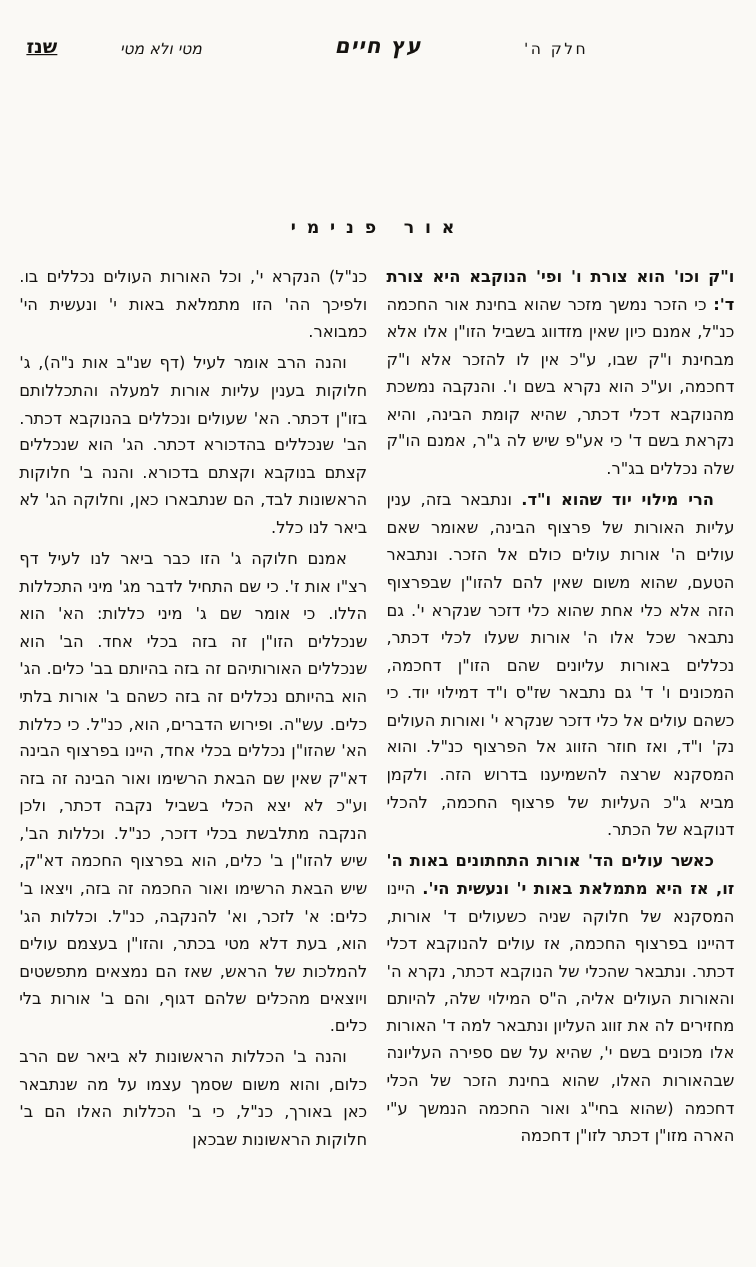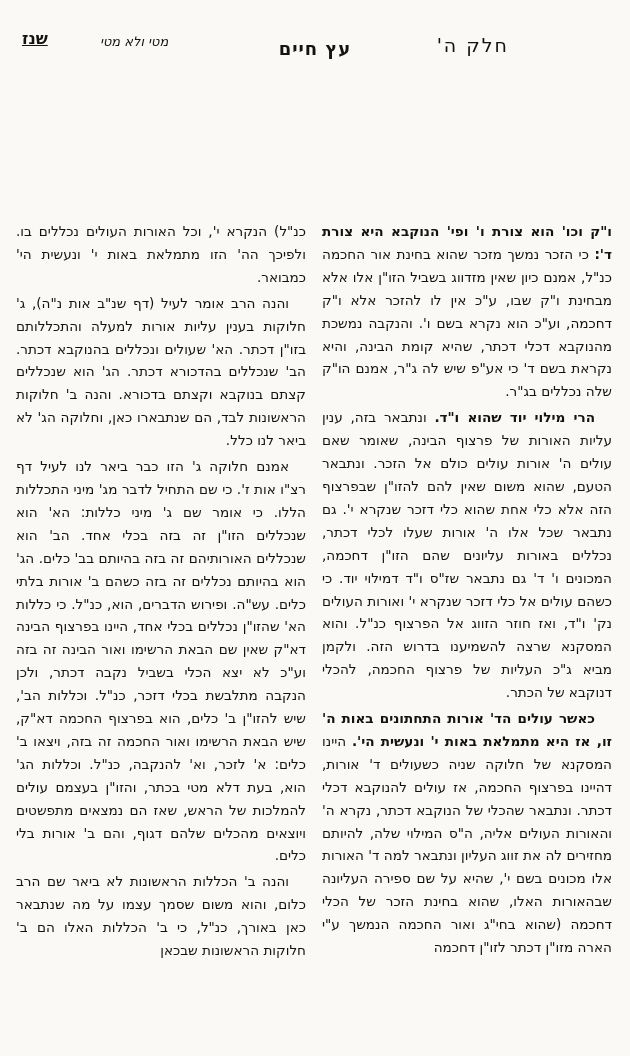--- a/index.html
+++ b/index.html
@@ -8,22 +8,22 @@
     background:#faf9f5;
     color:#151310;
     font-family:"DejaVu Sans",sans-serif;
     direction:rtl;
     overflow:hidden;
   }
   .page{position:relative;width:630px;height:1056px;}
 
   
   .header{position:absolute;top:26px;left:0;right:0;height:34px;}
-  .h-part{position:absolute;right:121px;top:8px;font-size:19px;letter-spacing:2px;}
-  .h-title{position:absolute;left:50%;transform:translateX(-50%);top:12px;font-size:18px;font-weight:bold;letter-spacing:1px;}
+  .h-part{position:absolute;right:140px;top:8px;font-size:13px;letter-spacing:2px;}
+  .h-title{position:absolute;left:50%;transform:translateX(-50%);top:2px;font-size:18px;font-weight:bold;letter-spacing:1px;font-style:italic;}
   .h-section{position:absolute;left:100px;top:8px;font-size:13px;font-style:italic;}
   .h-pagenum{position:absolute;left:22px;top:3px;font-size:16px;font-weight:bold;text-decoration:underline;}
 
   
   .main-text{
     position:absolute;top:72px;right:22px;left:20px;
     font-size:16.5px;font-weight:bold;
     line-height:27px;
     text-align:justify;
   }
@@ -58,20 +58,21 @@
 <div class="page">
 
   <div class="header">
     <span class="h-part">חלק ה'</span>
     <span class="h-title">עץ חיים</span>
     <span class="h-section">מטי ולא מטי</span>
     <span class="h-pagenum">שנז</span>
   </div>
 
 
+  <div class="commentary-heading">אור פנימי</div>
 
   <div class="columns">
 
     <div class="col col-right">
       <p class="para"><span class="dh">ו"ק וכו' הוא צורת ו' ופי' הנוקבא היא צורת ד':</span><span> כי הזכר נמשך מזכר שהוא בחינת אור החכמה כנ"ל, אמנם כיון שאין מזדווג בשביל הזו"ן אלו אלא מבחינת ו"ק שבו, ע"כ אין לו להזכר אלא ו"ק דחכמה, וע"כ הוא נקרא בשם ו'. והנקבה נמשכת מהנוקבא דכלי דכתר, שהיא קומת הבינה, והיא נקראת בשם ד' כי אע"פ שיש לה ג"ר, אמנם הו"ק שלה נכללים בג"ר.</span></p>
       <p class="para gap indent"><span class="dh">הרי מילוי יוד שהוא ו"ד.</span><span> ונתבאר בזה, ענין עליות האורות של פרצוף הבינה, שאומר שאם עולים ה' אורות עולים כולם אל הזכר. ונתבאר הטעם, שהוא משום שאין להם להזו"ן שבפרצוף הזה אלא כלי אחת שהוא כלי דזכר שנקרא י'. גם נתבאר שכל אלו ה' אורות שעלו לכלי דכתר, נכללים באורות עליונים שהם הזו"ן דחכמה, המכונים ו' ד' גם נתבאר שז"ס ו"ד דמילוי יוד. כי כשהם עולים אל כלי דזכר שנקרא י' ואורות העולים נק' ו"ד, ואז חוזר הזווג אל הפרצוף כנ"ל. והוא המסקנא שרצה להשמיענו בדרוש הזה. ולקמן מביא ג"כ העליות של פרצוף החכמה, להכלי דנוקבא של הכתר.</span></p>
       <p class="para gap indent"><span class="dh">כאשר עולים הד' אורות התחתונים באות ה' זו, אז היא מתמלאת באות י' ונעשית הי'.</span><span> היינו המסקנא של חלוקה שניה כשעולים ד' אורות, דהיינו בפרצוף החכמה, אז עולים להנוקבא דכלי דכתר. ונתבאר שהכלי של הנוקבא דכתר, נקרא ה' והאורות העולים אליה, ה"ס המילוי שלה, להיותם מחזירים לה את זווג העליון ונתבאר למה ד' האורות אלו מכונים בשם י', שהיא על שם ספירה העליונה שבהאורות האלו, שהוא בחינת הזכר של הכלי דחכמה (שהוא בחי"ג ואור החכמה הנמשך ע"י הארה מזו"ן דכתר לזו"ן דחכמה</span></p>
     </div>
 
     <div class="col col-left">

